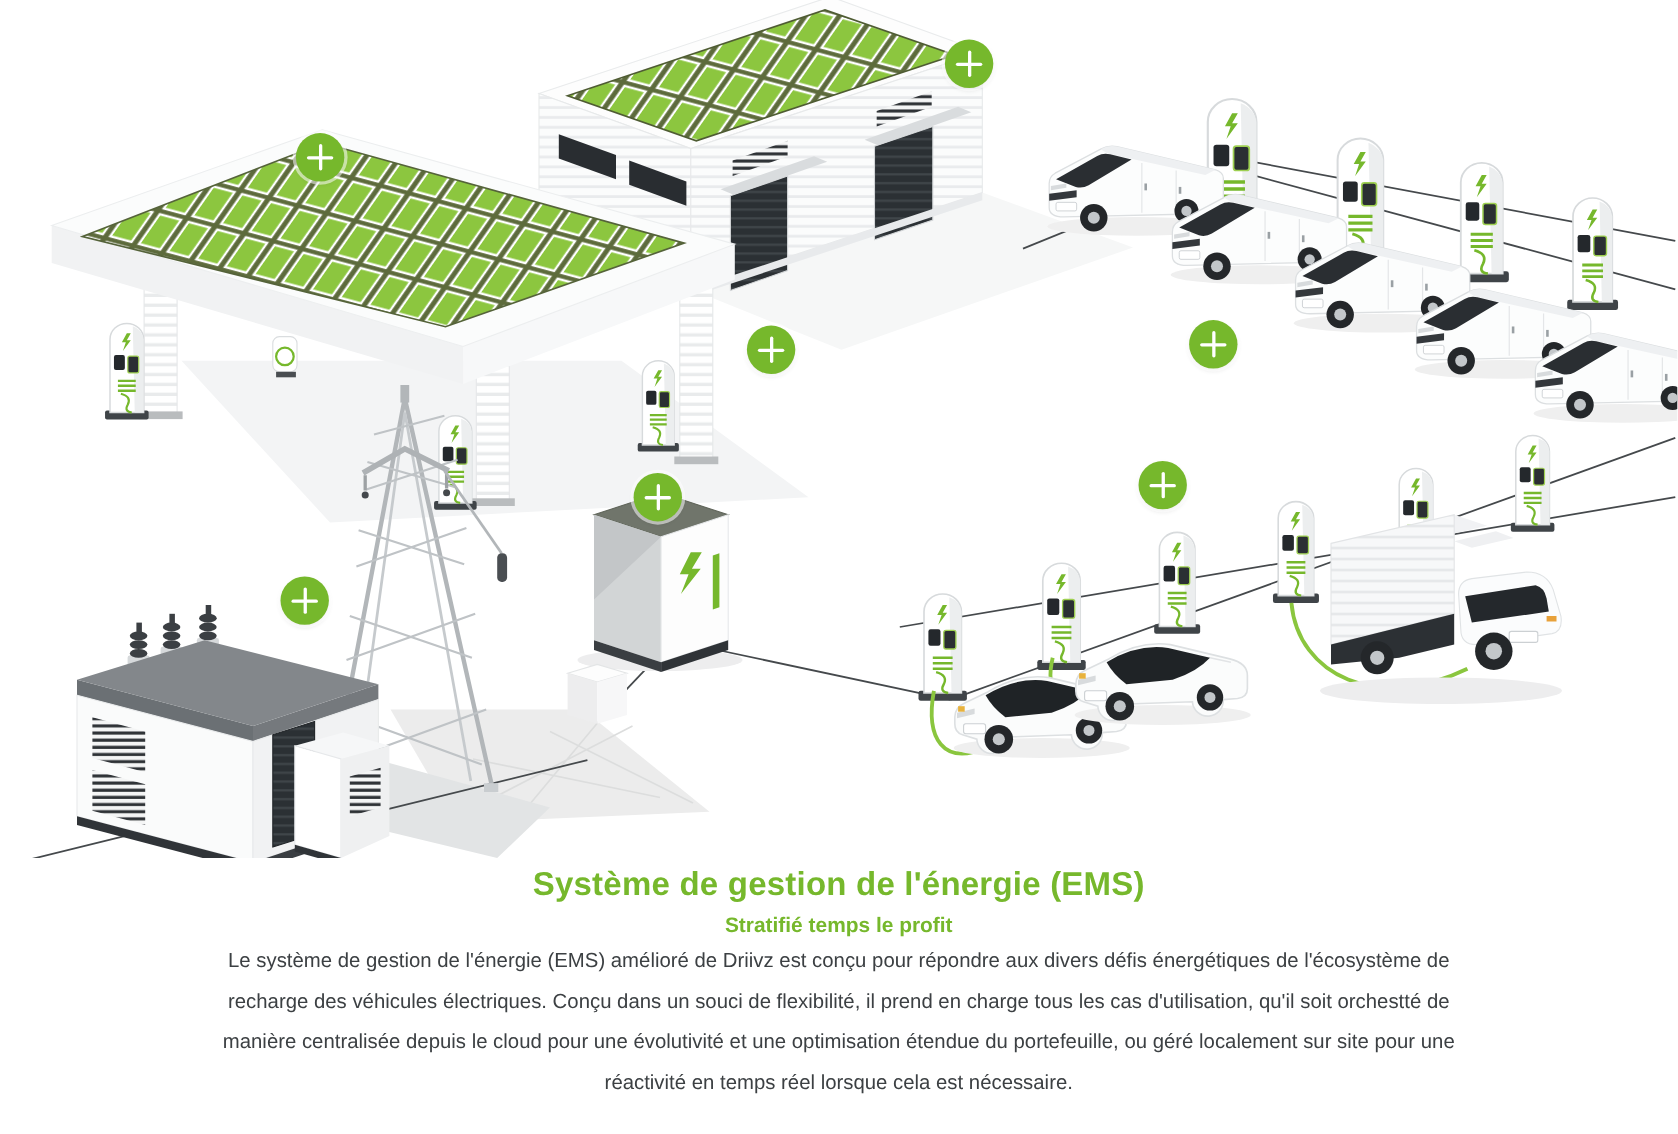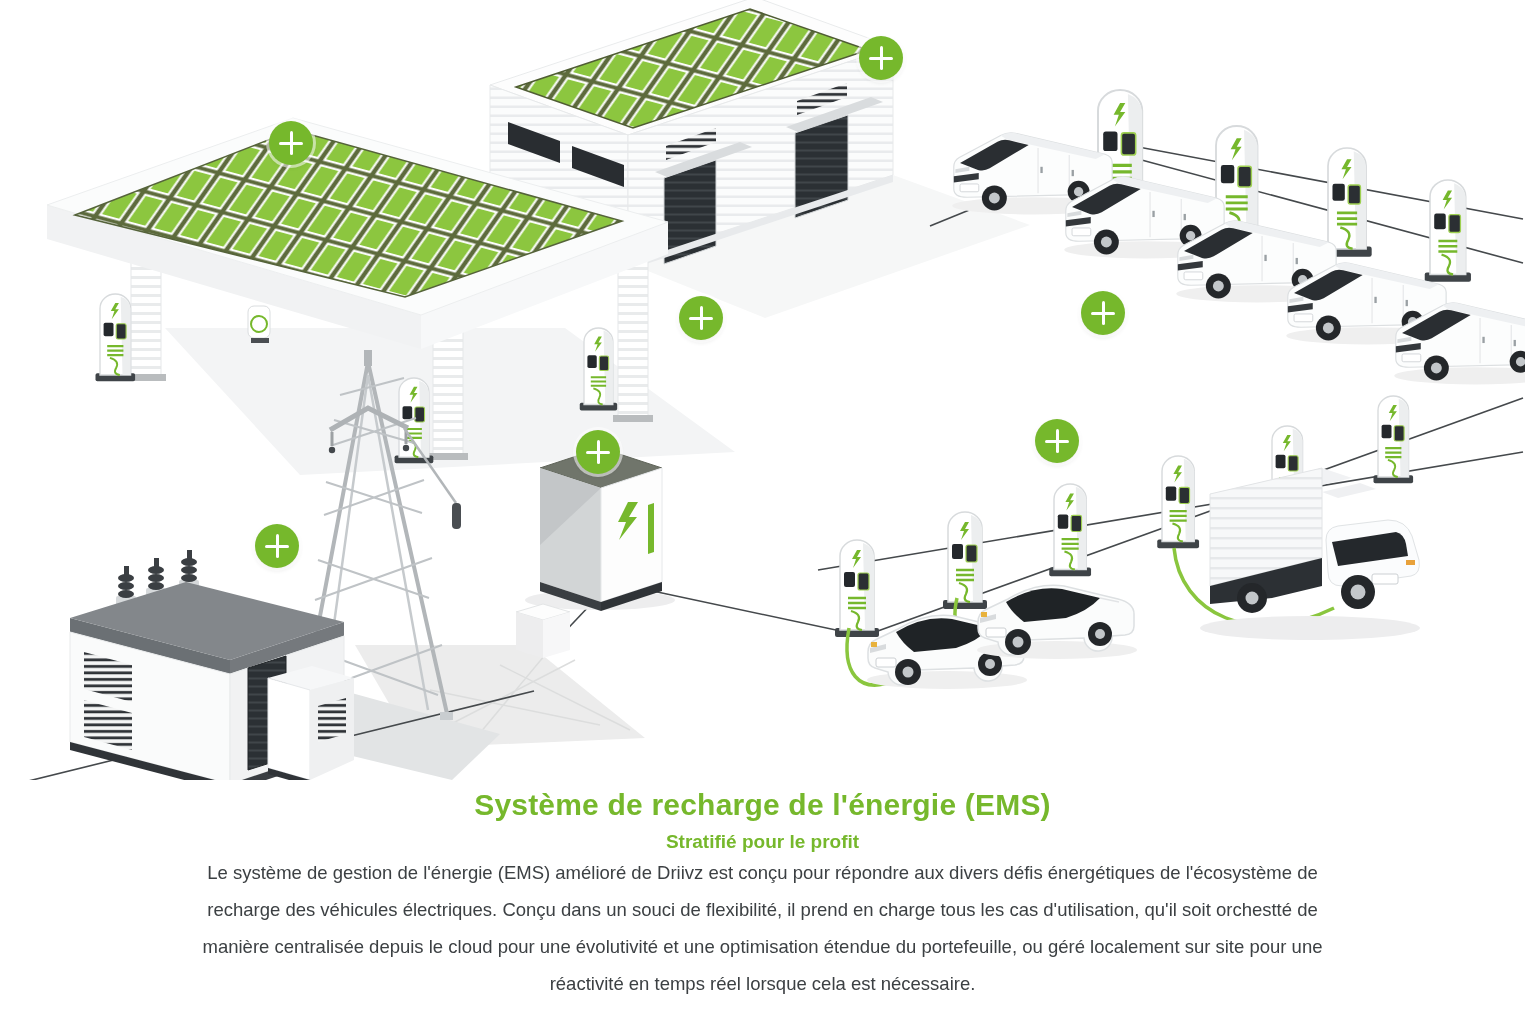--- a/index.html
+++ b/index.html
@@ -339,17 +339,17 @@
         <button class="hotspot" style="left: 1057px; top: 441px;">
           <span class="plus"></span>
         </button>
         <button class="hotspot" style="left: 277px; top: 546px;">
           <span class="plus"></span>
         </button>
       </div>
   </div>
 
   <div class="caption">
-    <h1>Système de recharge de l'énergie (EMS)</h1>
-    <h2>Stratifié pour le profit</h2>
+    <h1>Système de gestion de l'énergie (EMS)</h1>
+    <h2>Stratifié temps le profit</h2>
     <p>Le système de gestion de l'énergie (EMS) amélioré de Driivz est conçu pour répondre aux divers défis énergétiques de l'écosystème de recharge des véhicules électriques. Conçu dans un souci de flexibilité, il prend en charge tous les cas d'utilisation, qu'il soit orchestté de manière centralisée depuis le cloud pour une évolutivité et une optimisation étendue du portefeuille, ou géré localement sur site pour une réactivité en temps réel lorsque cela est nécessaire.</p>
   </div>
 </div>
 
 </body></html>

